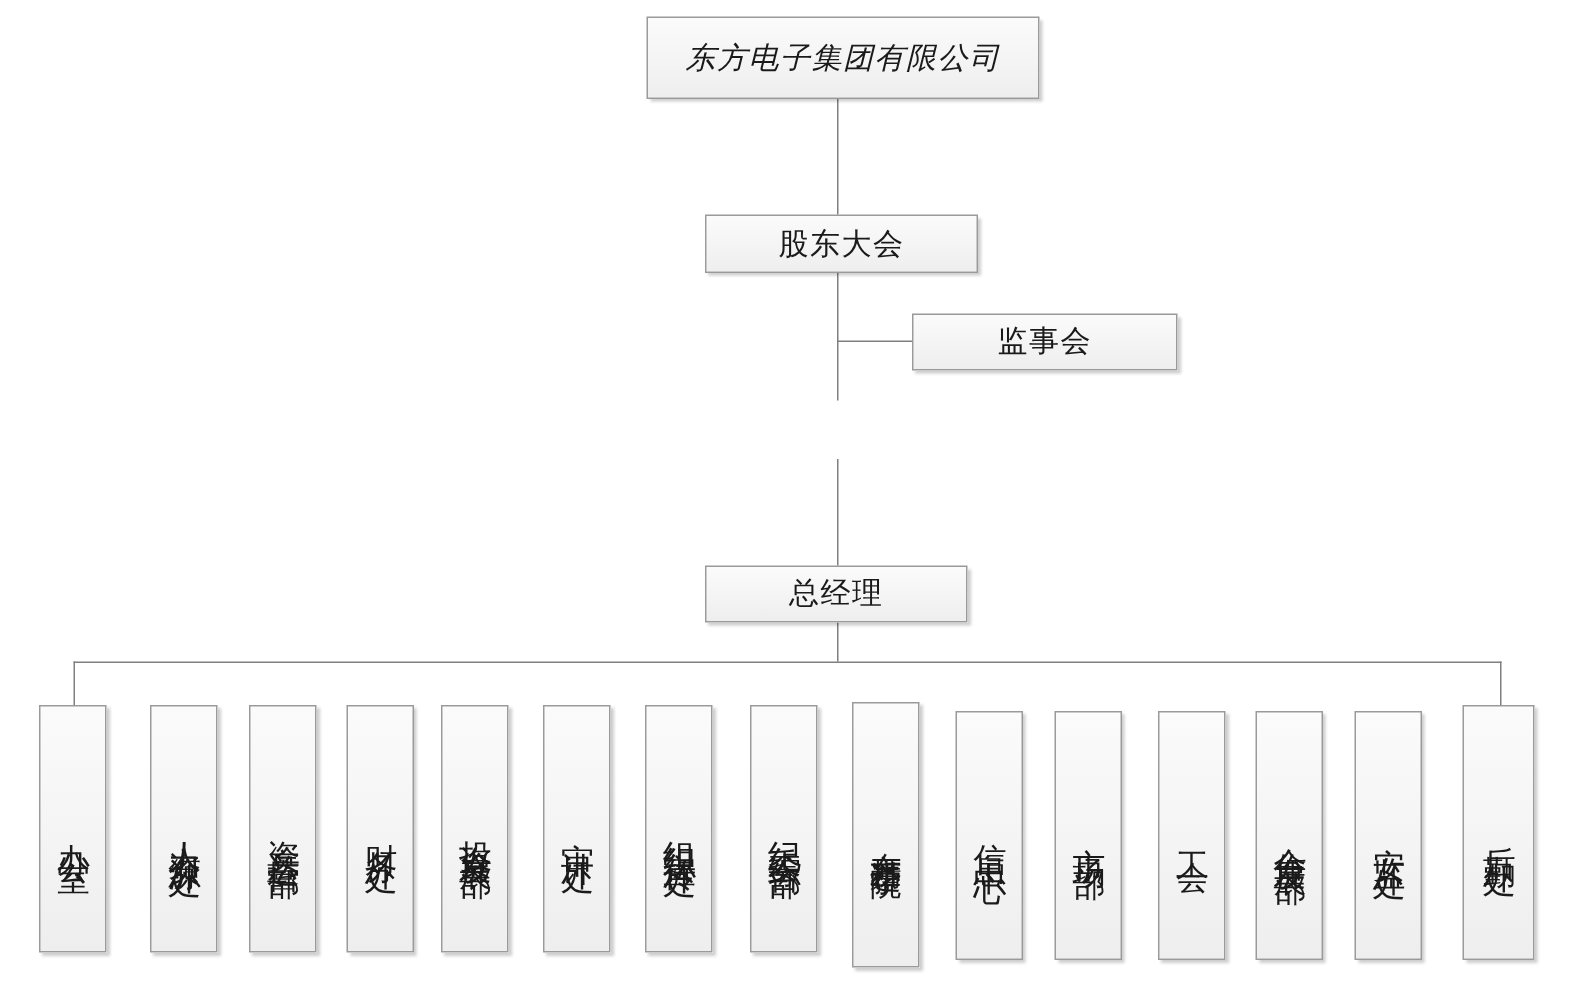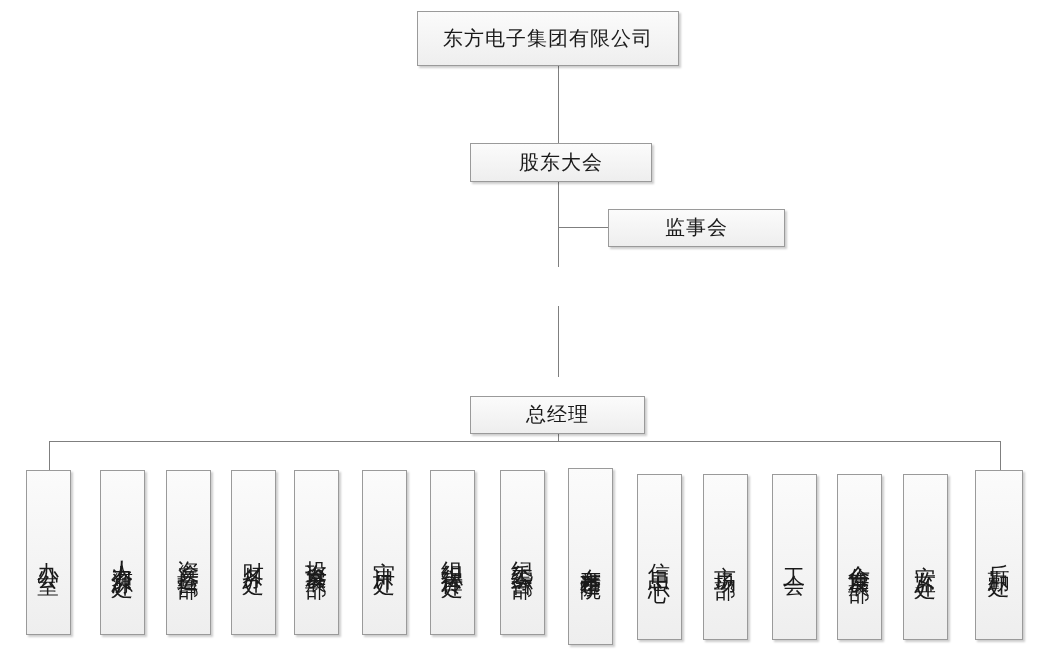--- a/index.html
+++ b/index.html
@@ -74,30 +74,30 @@
       <div class="conn v" style="left: 558px; top: 66px; height: 77px;"></div>
       <div class="conn v" style="left: 558px; top: 182px; height: 85px;"></div>
       <div class="conn h" style="left: 558px; top: 227px; width: 50px;"></div>
       <div class="conn v" style="left: 558px; top: 306px; height: 71px;"></div>
       <div class="conn v" style="left: 558px; top: 415px; height: 26px;"></div>
       <div class="conn h" style="left: 49px; top: 441px; width: 952px;"></div>
       <div class="conn v" style="left: 49px; top: 441px; height: 29px;"></div>
       <div class="conn v" style="left: 1000px; top: 441px; height: 29px;"></div>
     </div>
 
-  <div class="node horiz" style="left: 417px; top: 11px; width: 262px; height: 55px;">
+  <div class="node horiz" style="left: 431px; top: 11px; width: 262px; height: 55px; font-style: italic;">
     <span>东方电子集团有限公司</span>
   </div>
   <div class="node horiz" style="left: 470px; top: 143px; width: 182px; height: 39px;">
     <span>股东大会</span>
   </div>
   <div class="node horiz" style="left: 608px; top: 209px; width: 177px; height: 38px;">
     <span>监事会</span>
   </div>
-  <div class="node horiz" style="left: 470px; top: 396px; width: 175px; height: 38px;">
+  <div class="node horiz" style="left: 470px; top: 377px; width: 175px; height: 38px;">
     <span>总经理</span>
   </div>
 
   <div id="department-layer">
       <div class="node vert" style="left: 26px; top: 470px; width: 45px; height: 165px;">
         <span class="vtext" style="font-size: 22px; letter-spacing: 6px;">办公室</span>
       </div>
       <div class="node vert" style="left: 100px; top: 470px; width: 45px; height: 165px;">
         <span class="vtext" style="font-size: 22px; letter-spacing: 4px;">人力资源处</span>
       </div>

